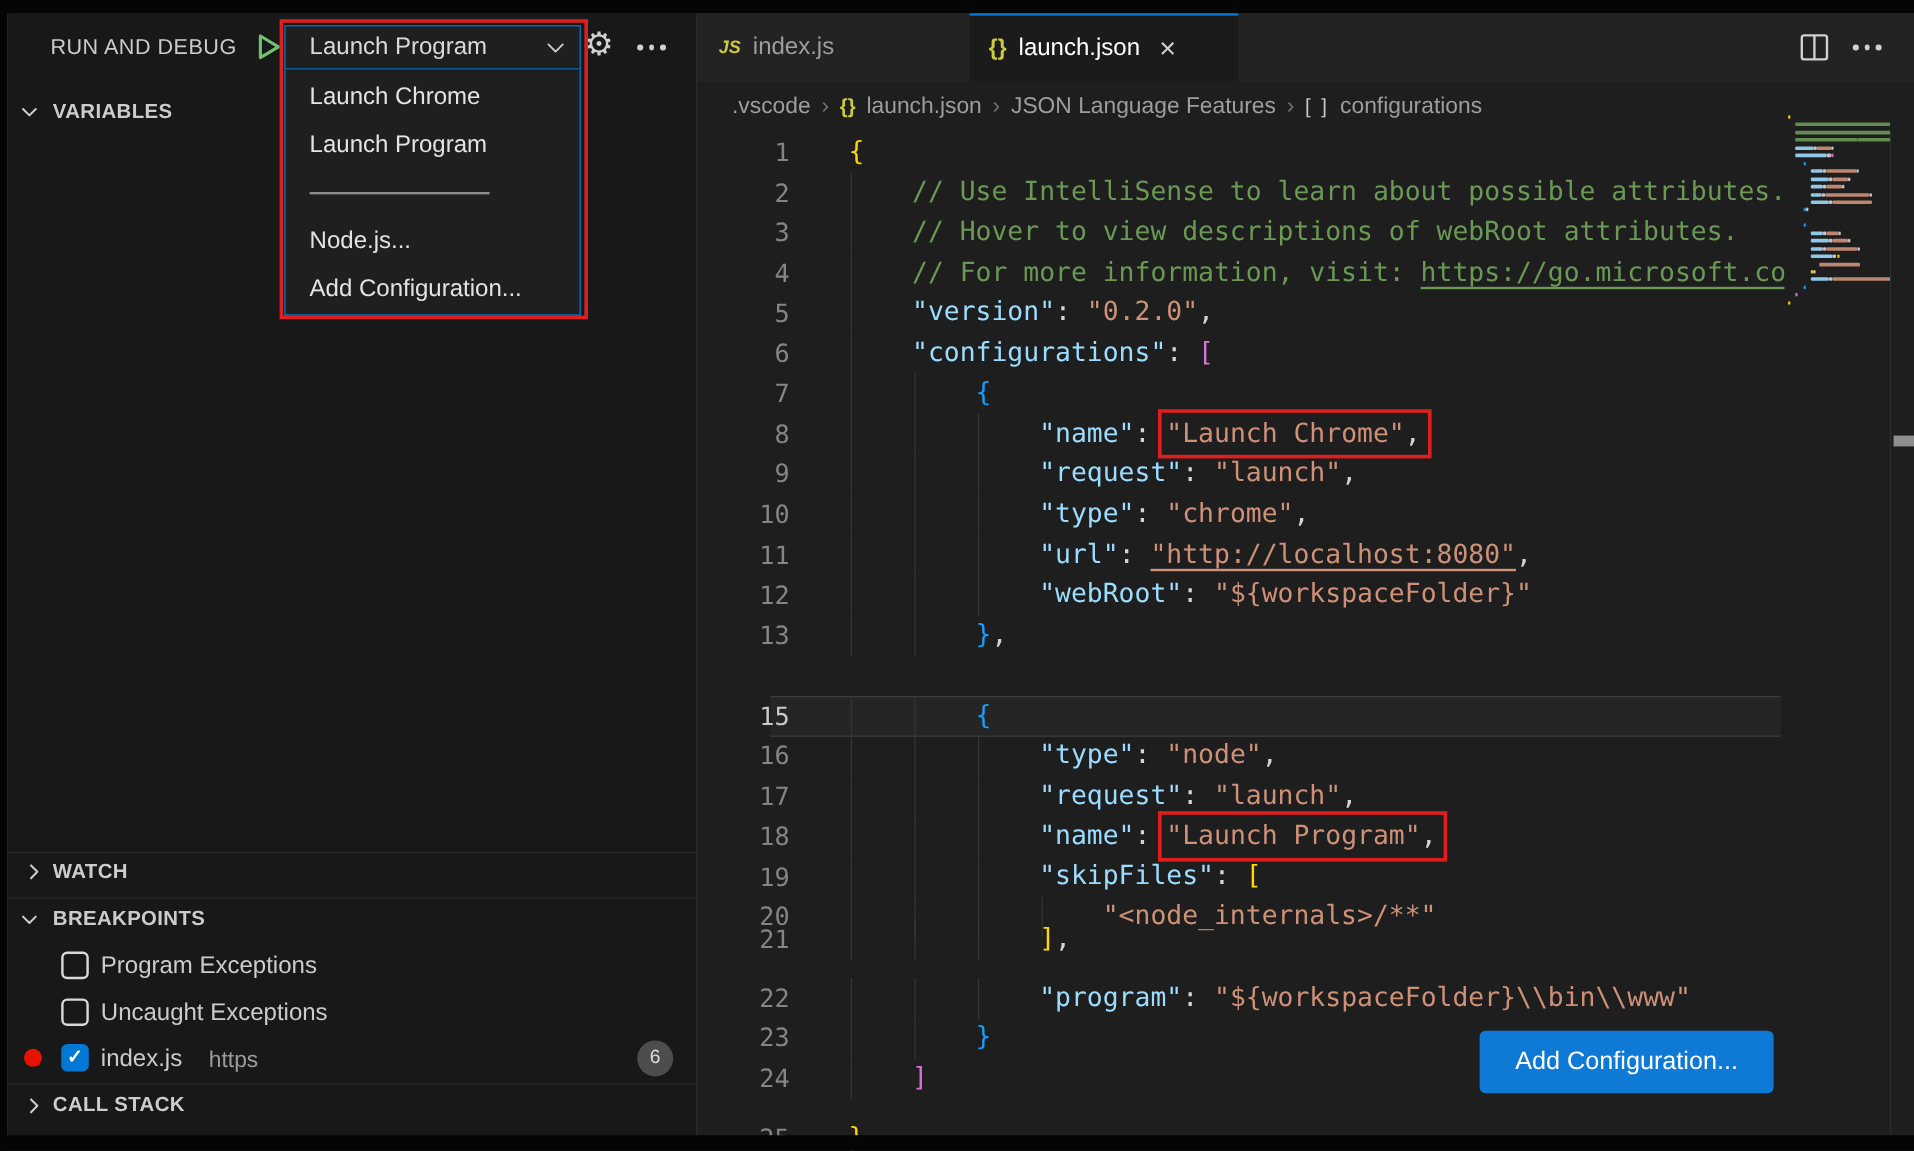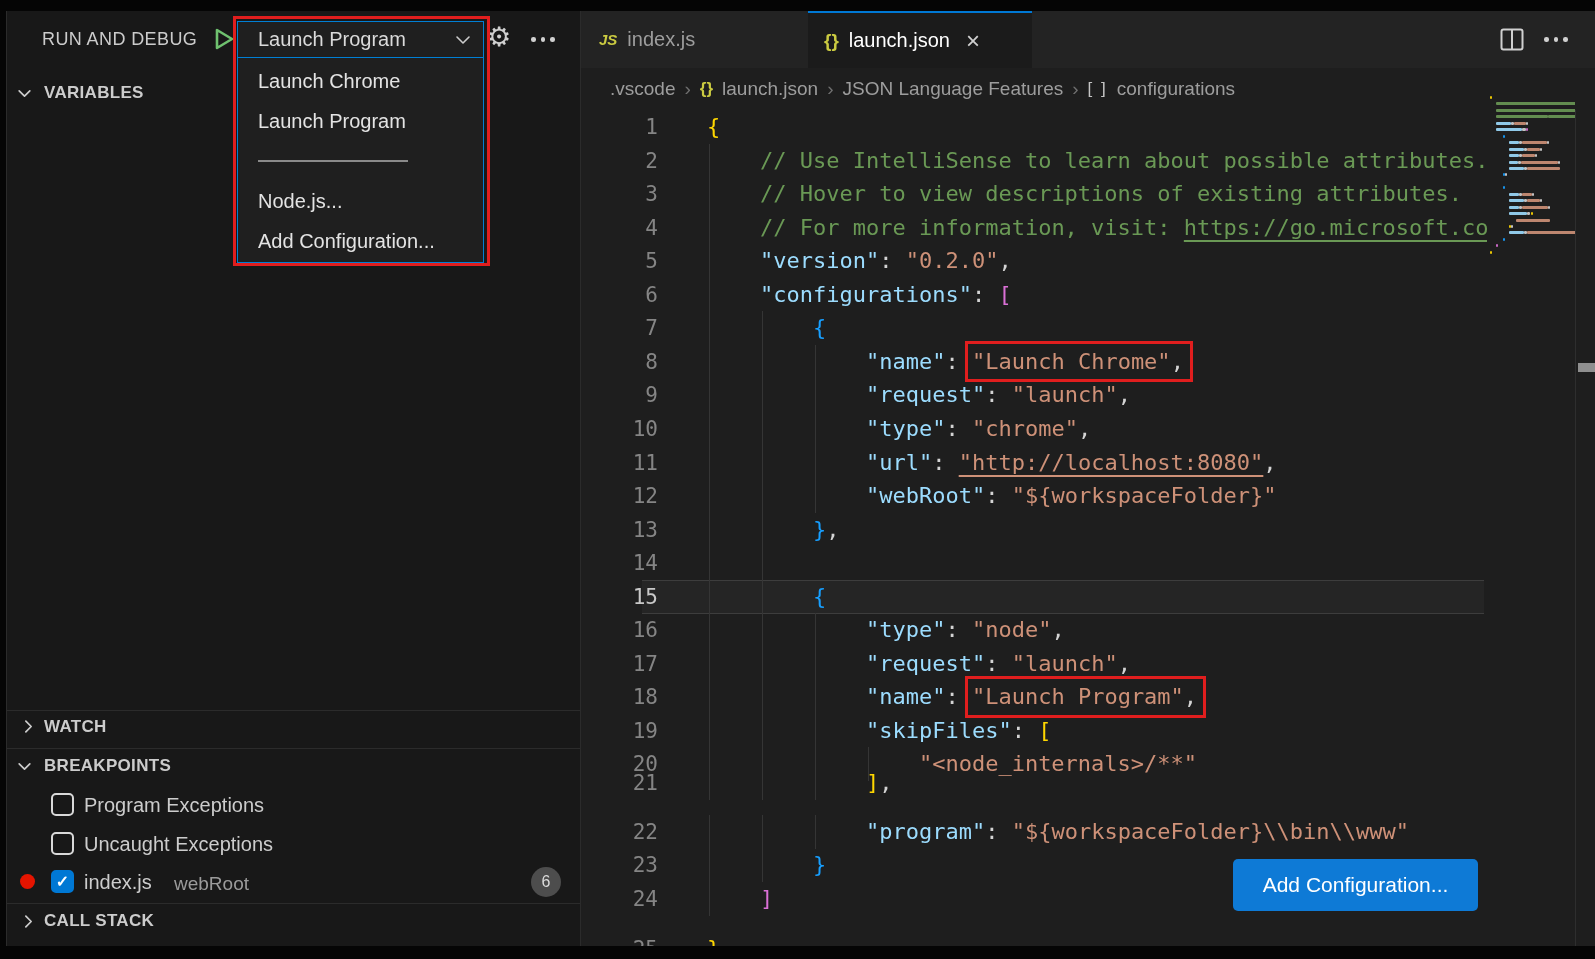--- a/index.html
+++ b/index.html
@@ -155,21 +155,21 @@
 
   <div class="abs checkbox" style="left:51px;top:793px"></div>
   <div class="abs bp-label" style="left:84px;top:794px">Program Exceptions</div>
 
   <div class="abs checkbox" style="left:51px;top:832px"></div>
   <div class="abs bp-label" style="left:84px;top:833px">Uncaught Exceptions</div>
 
   <div class="abs" id="bp-dot" style="left:20px;top:874px"></div>
   <div class="abs checkbox checked" style="left:51px;top:870px">✓</div>
   <div class="abs bp-label" style="left:84px;top:871px">index.js</div>
-  <div class="abs bp-detail" style="left:174px;top:873px">webRoot</div>
+  <div class="abs bp-detail" style="left:174px;top:873px">https</div>
   <div class="abs" id="bp-badge" style="left:531px;top:867px">6</div>
 
   <div class="abs sec-divider" style="top:903px"></div>
   <svg class="abs" style="left:20px;top:913px" width="17" height="17" viewBox="0 0 16 16">
     <polyline points="5.5,3 10.5,8 5.5,13" class="chev"></polyline>
   </svg>
   <div class="abs sec-label" style="left:44px;top:911px">CALL STACK</div>
 
   <div class="abs" id="tabbar">
     <div class="tab" id="tab-index">
@@ -211,21 +211,21 @@
         <span class="ctext"><span style="color: rgb(255, 215, 0);">{</span></span>
       </div>
       <div class="line" style="top: 33.55px;">
         <div class="guide" style="left: 129px;"></div>
         <span class="lnum">2</span>
         <span class="ctext"><span style="color: rgb(212, 212, 212);">    </span><span style="color: rgb(106, 153, 85);">// Use IntelliSense to learn about possible attributes.</span></span>
       </div>
       <div class="line" style="top: 67.1px;">
         <div class="guide" style="left: 129px;"></div>
         <span class="lnum">3</span>
-        <span class="ctext"><span style="color: rgb(212, 212, 212);">    </span><span style="color: rgb(106, 153, 85);">// Hover to view descriptions of existing attributes.</span></span>
+        <span class="ctext"><span style="color: rgb(212, 212, 212);">    </span><span style="color: rgb(106, 153, 85);">// Hover to view descriptions of webRoot attributes.</span></span>
       </div>
       <div class="line" style="top: 100.65px;">
         <div class="guide" style="left: 129px;"></div>
         <span class="lnum">4</span>
         <span class="ctext"><span style="color: rgb(212, 212, 212);">    </span><span style="color: rgb(106, 153, 85);">// For more information, visit: </span><span class="u" style="color: rgb(106, 153, 85);">https://go.microsoft.com/fwlink/?linkid=830387</span></span>
       </div>
       <div class="line" style="top: 134.2px;">
         <div class="guide" style="left: 129px;"></div>
         <span class="lnum">5</span>
         <span class="ctext"><span style="color: rgb(212, 212, 212);">    </span><span style="color: rgb(156, 220, 254);">"version"</span><span style="color: rgb(212, 212, 212);">: </span><span style="color: rgb(206, 145, 120);">"0.2.0"</span><span style="color: rgb(212, 212, 212);">,</span></span>
@@ -274,26 +274,20 @@
         <div class="guide" style="left: 182px;"></div>
         <div class="guide" style="left: 235px;"></div>
         <span class="lnum">12</span>
         <span class="ctext"><span style="color: rgb(212, 212, 212);">            </span><span style="color: rgb(156, 220, 254);">"webRoot"</span><span style="color: rgb(212, 212, 212);">: </span><span style="color: rgb(206, 145, 120);">"${workspaceFolder}"</span></span>
       </div>
       <div class="line" style="top: 402.6px;">
         <div class="guide" style="left: 129px;"></div>
         <div class="guide" style="left: 182px;"></div>
         <span class="lnum">13</span>
         <span class="ctext"><span style="color: rgb(212, 212, 212);">        </span><span style="color: rgb(23, 159, 255);">}</span><span style="color: rgb(212, 212, 212);">,</span></span>
-      </div>
-      <div class="line" style="top: 436.15px;">
-        <div class="guide" style="left: 129px;"></div>
-        <div class="guide" style="left: 182px;"></div>
-        <span class="lnum">14</span>
-        <span class="ctext"></span>
       </div>
       <div class="line cur" style="top: 469.7px;">
         <div class="curband"></div>
         <div class="guide" style="left: 129px;"></div>
         <div class="guide" style="left: 182px;"></div>
         <span class="lnum">15</span>
         <span class="ctext"><span style="color: rgb(212, 212, 212);">        </span><span style="color: rgb(23, 159, 255);">{</span></span>
       </div>
       <div class="line" style="top: 503.25px;">
         <div class="guide" style="left: 129px;"></div>

